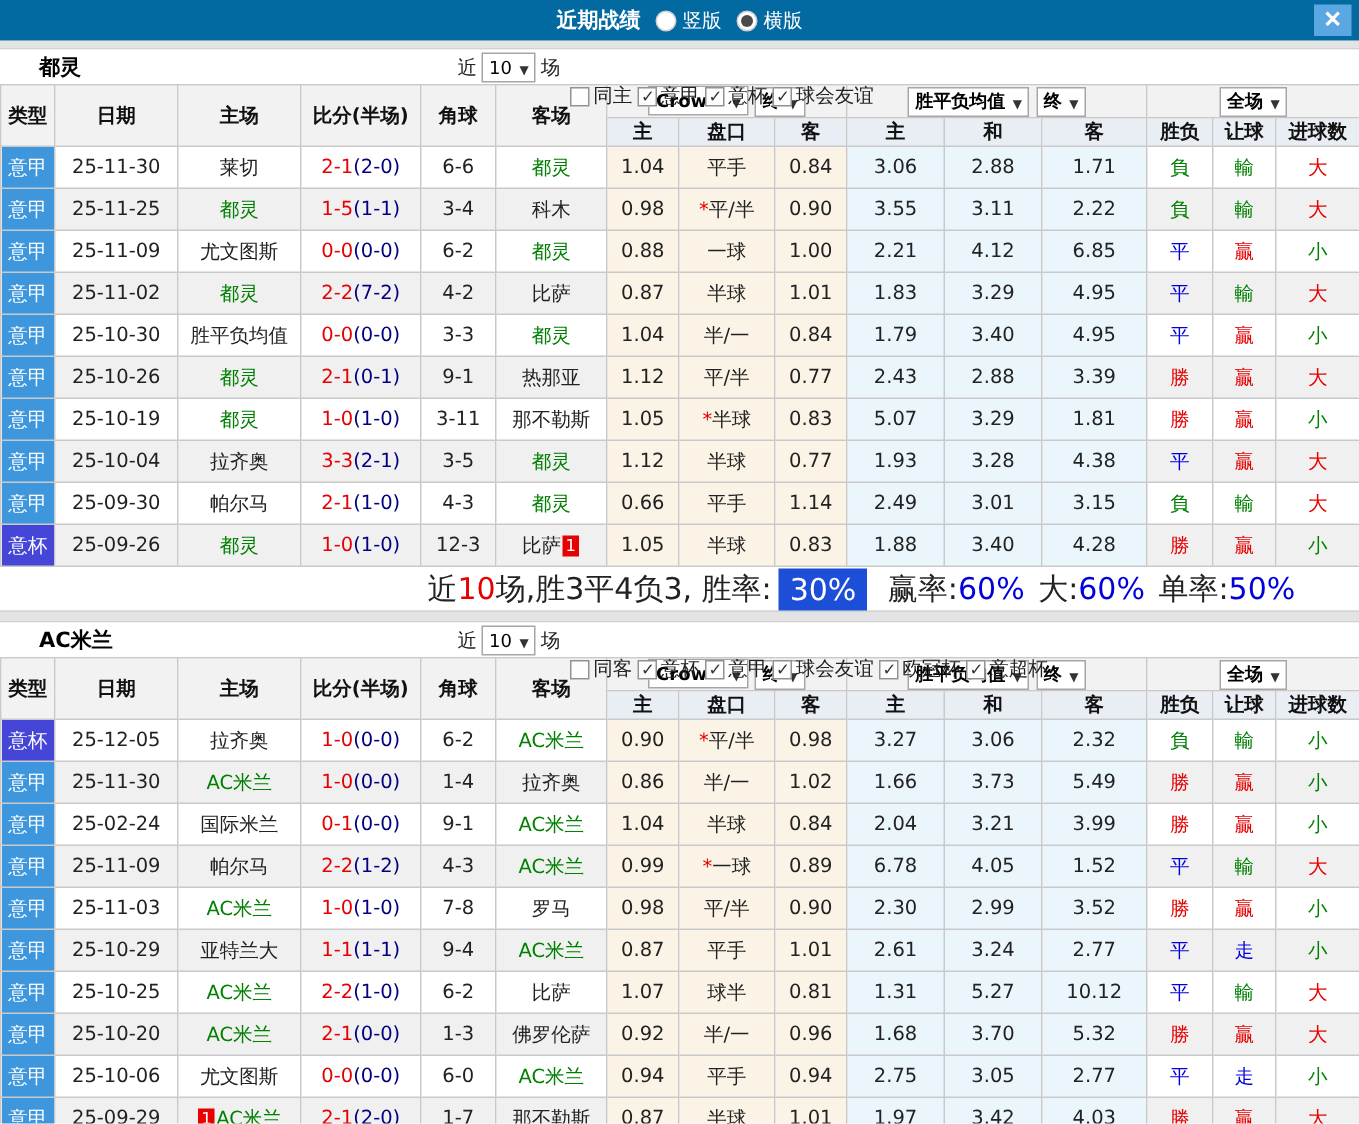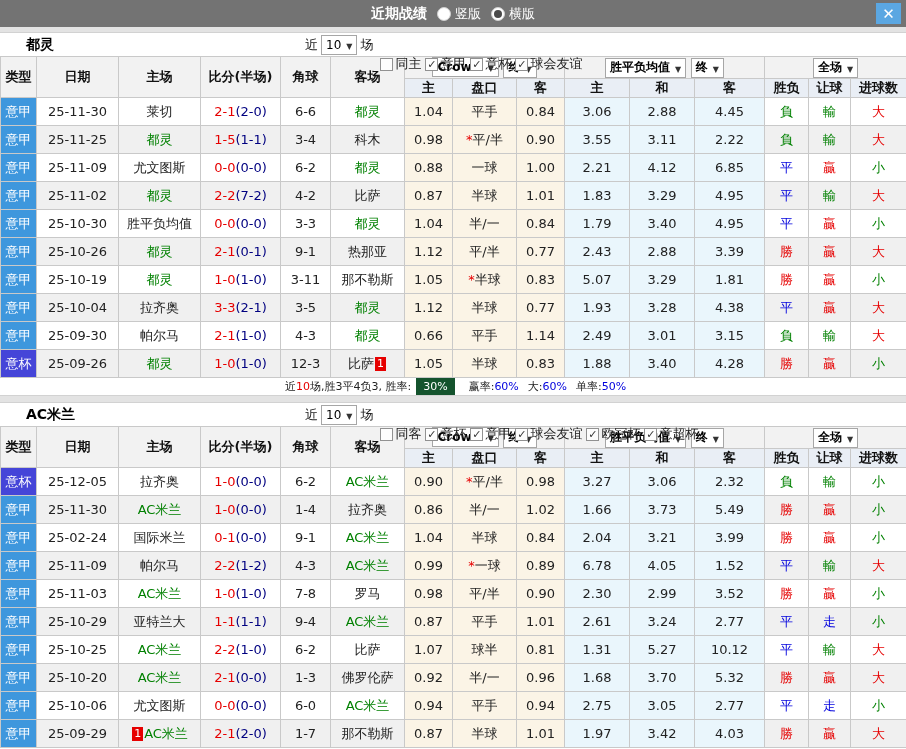--- a/index.html
+++ b/index.html
@@ -1,20 +1,20 @@
 <!DOCTYPE html>
 <html><head>
 <meta charset="utf-8">
 <style>
   html,body{margin:0;padding:0;}
   .app{width:906px;height:749px;position:relative;background:#fff;overflow:hidden;
        font-family:"DejaVu Sans","Liberation Sans",sans-serif;font-size:13px;color:#222;}
 
   
-  .titlebar{height:27px;background:#737373;position:relative;display:flex;align-items:center;justify-content:center;color:#fff;}
+  .titlebar{height:27px;background:#0369a1;position:relative;display:flex;align-items:center;justify-content:center;color:#fff;font-family:Liberation Serif, serif;}
   .title{font-weight:bold;font-size:14px;}
   .radio{width:12px;height:12px;border-radius:50%;background:#fff;border:1px solid #cfcfcf;display:inline-block;position:relative;margin:0 4px 0 10px;vertical-align:-2px;cursor:pointer;}
   .radio.on::after{content:"";position:absolute;left:2px;top:2px;right:2px;bottom:2px;border-radius:50%;background:#4a4a4a;}
   .radio-label{font-size:13px;}
   .close-btn{position:absolute;right:5px;top:3px;width:25px;height:21px;background:#5ba7e2;color:#fff;
              display:flex;align-items:center;justify-content:center;font-size:15px;font-weight:bold;cursor:pointer;}
 
   .strip{height:5px;background:#e3e3e3;border-bottom:1px solid #d2d2d2;}
   .strip2{height:6px;background:#e3e3e3;border-top:1px solid #d2d2d2;border-bottom:1px solid #d2d2d2;}
 
@@ -45,22 +45,22 @@
   td.c-odds{background:#fbf4e6 !important;}
   td.c-euro{background:#eaf6fc !important;}
   .green{color:#008000;}
   .red{color:#e60000;}
   .blue{color:#0000dd;}
   .sc{color:#e60000;}
   .hf{color:#000080;margin-top:12px;}
   .badge{display:inline-block;background:#e60000;color:#fff;font-size:11px;line-height:14px;padding:0 2px;margin:0 1px;vertical-align:1px;}
 
   
-  .summary{height:17px;display:flex;align-items:center;padding-left:285px;background:#fff;font-size:11px;white-space:nowrap;}
-  .winrate{background:#14532d;color:#fff;padding:2px 7px;margin:0 5px;}
+  .summary{height:29px;display:flex;align-items:center;padding-left:285px;background:#fff;font-size:20px;white-space:nowrap;}
+  .winrate{background:#1d4ed8;color:#fff;padding:2px 7px;margin:0 5px;}
   .stat{margin-left:9px;}
 </style>
 </head>
 <body>
 
 <div class="app">
 
   <div class="titlebar">
     <span class="title">近期战绩</span>
     <span class="radio" id="radio-v"></span>
@@ -174,21 +174,21 @@
           <td>25-11-30</td>
           <td><span>莱切</span></td>
           <td><span class="sc">2-1</span><span class="hf">(2-0)</span></td>
           <td>6-6</td>
           <td><span class="green">都灵</span></td>
           <td class="c-odds">1.04</td>
           <td class="c-odds">平手</td>
           <td class="c-odds">0.84</td>
           <td class="c-euro">3.06</td>
           <td class="c-euro">2.88</td>
-          <td class="c-euro">4.45</td>
+          <td class="c-euro">1.71</td>
           <td class="green">負</td>
           <td class="green">輸</td>
           <td class="red">大</td>
         </tr>
         <tr>
           <td class="c-type">意甲</td>
           <td>25-11-25</td>
           <td><span class="green">都灵</span></td>
           <td><span class="sc">1-5</span><span class="hf">(1-1)</span></td>
           <td>3-4</td>

